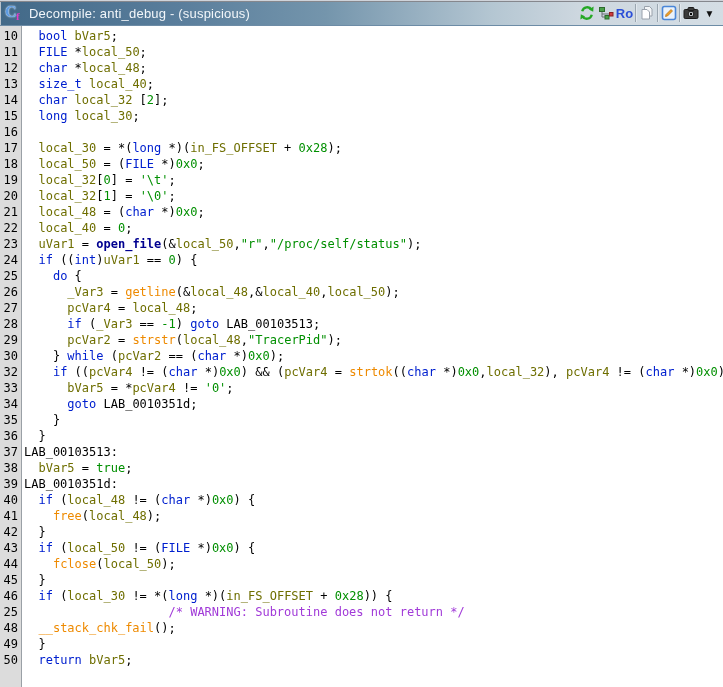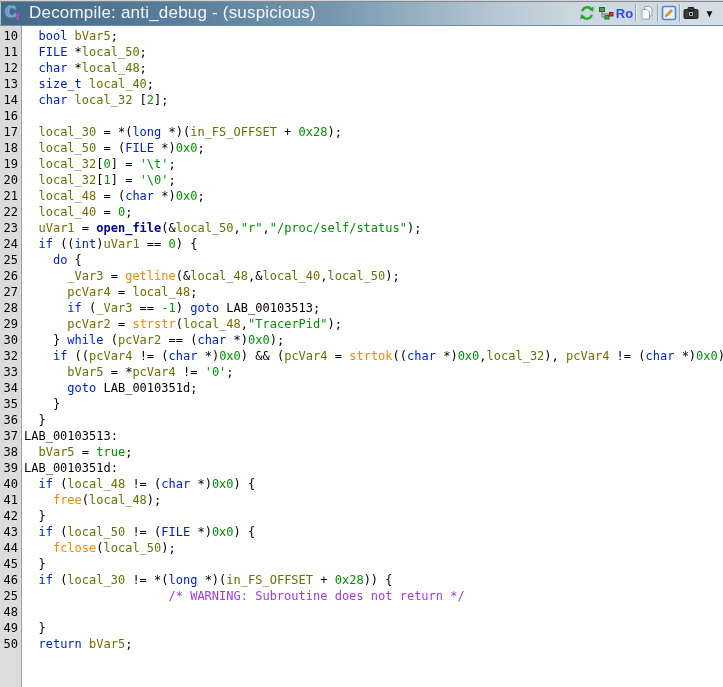--- a/index.html
+++ b/index.html
@@ -18,21 +18,21 @@
   }
   .decomp-icon{position:relative;width:20px;height:20px;margin-right:5px;flex:0 0 auto;}
   .decomp-icon .c{
     position:absolute;left:1px;top:0px;font-size:16px;font-weight:bold;color:#5d9be2;
     text-shadow:0 0 1px #e8f2ff,0 0 2px #cfe4ff;font-family:"Liberation Serif",serif;
   }
   .decomp-icon .f{
     position:absolute;left:12px;top:7px;font-size:11px;font-weight:bold;color:#e03cc8;
     font-family:"Liberation Serif",serif;
   }
-  .title-text{color:#f2f6fa;font-size:17px;letter-spacing:.2px;white-space:nowrap;}
+  .title-text{color:#f2f6fa;font-size:13px;letter-spacing:.2px;white-space:nowrap;}
   .tb-right{margin-left:auto;display:flex;align-items:center;gap:2px;}
   .tb-btn{width:17px;height:17px;display:flex;align-items:center;justify-content:center;flex:0 0 auto;}
   .tb-sep{width:1px;height:18px;background:#9aa6b0;box-shadow:1px 0 0 #e2e8ee;flex:0 0 auto;}
   .ro{font-size:13px;font-weight:bold;color:#2b4fd8;line-height:17px;}
   .dd{font-size:10px;color:#111111;line-height:17px;}
   
   .code-area{
     height:661px;box-sizing:border-box;padding-top:2px;overflow:hidden;
     font-family:"DejaVu Sans Mono", monospace;font-size:12px;line-height:16px;
     background:linear-gradient(to right,#dcdcdc 0px,#dcdcdc 21px,#9aa0a6 21px,#9aa0a6 22px,#ffffff 22px);
@@ -112,20 +112,21 @@
       </span>
     </span>
   </div>
 
   <div class="code-area" id="code-lines">
       <div class="row"><span class="ln">10</span><span class="code"><span class="pln">  </span><span class="kw">bool</span><span class="pln"> </span><span class="var">bVar5</span><span class="pln">;</span></span></div>
       <div class="row"><span class="ln">11</span><span class="code"><span class="pln">  </span><span class="kw">FILE</span><span class="pln"> *</span><span class="var">local_50</span><span class="pln">;</span></span></div>
       <div class="row"><span class="ln">12</span><span class="code"><span class="pln">  </span><span class="kw">char</span><span class="pln"> *</span><span class="var">local_48</span><span class="pln">;</span></span></div>
       <div class="row"><span class="ln">13</span><span class="code"><span class="pln">  </span><span class="kw">size_t</span><span class="pln"> </span><span class="var">local_40</span><span class="pln">;</span></span></div>
       <div class="row"><span class="ln">14</span><span class="code"><span class="pln">  </span><span class="kw">char</span><span class="pln"> </span><span class="var">local_32</span><span class="pln"> [</span><span class="cst">2</span><span class="pln">];</span></span></div>
+      <div class="row"><span class="ln">15</span><span class="code"><span class="pln">  </span><span class="kw">long</span><span class="pln"> </span><span class="var">local_30</span><span class="pln">;</span></span></div>
       <div class="row"><span class="ln">16</span><span class="code"></span></div>
       <div class="row"><span class="ln">17</span><span class="code"><span class="pln">  </span><span class="var">local_30</span><span class="pln"> = *(</span><span class="kw">long</span><span class="pln"> *)(</span><span class="var">in_FS_OFFSET</span><span class="pln"> + </span><span class="cst">0x28</span><span class="pln">);</span></span></div>
       <div class="row"><span class="ln">18</span><span class="code"><span class="pln">  </span><span class="var">local_50</span><span class="pln"> = (</span><span class="kw">FILE</span><span class="pln"> *)</span><span class="cst">0x0</span><span class="pln">;</span></span></div>
       <div class="row"><span class="ln">19</span><span class="code"><span class="pln">  </span><span class="var">local_32</span><span class="pln">[</span><span class="cst">0</span><span class="pln">] = </span><span class="cst">'\t'</span><span class="pln">;</span></span></div>
       <div class="row"><span class="ln">20</span><span class="code"><span class="pln">  </span><span class="var">local_32</span><span class="pln">[</span><span class="cst">1</span><span class="pln">] = </span><span class="cst">'\0'</span><span class="pln">;</span></span></div>
       <div class="row"><span class="ln">21</span><span class="code"><span class="pln">  </span><span class="var">local_48</span><span class="pln"> = (</span><span class="kw">char</span><span class="pln"> *)</span><span class="cst">0x0</span><span class="pln">;</span></span></div>
       <div class="row"><span class="ln">22</span><span class="code"><span class="pln">  </span><span class="var">local_40</span><span class="pln"> = </span><span class="cst">0</span><span class="pln">;</span></span></div>
       <div class="row"><span class="ln">23</span><span class="code"><span class="pln">  </span><span class="var">uVar1</span><span class="pln"> = </span><span class="fn">open_file</span><span class="pln">(&amp;</span><span class="var">local_50</span><span class="pln">,</span><span class="cst">"r"</span><span class="pln">,</span><span class="cst">"/proc/self/status"</span><span class="pln">);</span></span></div>
       <div class="row"><span class="ln">24</span><span class="code"><span class="pln">  </span><span class="kw">if</span><span class="pln"> ((</span><span class="kw">int</span><span class="pln">)</span><span class="var">uVar1</span><span class="pln"> == </span><span class="cst">0</span><span class="pln">) {</span></span></div>
       <div class="row"><span class="ln">25</span><span class="code"><span class="pln">    </span><span class="kw">do</span><span class="pln"> {</span></span></div>
@@ -143,18 +144,18 @@
       <div class="row"><span class="ln">38</span><span class="code"><span class="pln">  </span><span class="var">bVar5</span><span class="pln"> = </span><span class="cst">true</span><span class="pln">;</span></span></div>
       <div class="row"><span class="ln">39</span><span class="code"><span class="lbl">LAB_0010351d</span><span class="pln">:</span></span></div>
       <div class="row"><span class="ln">40</span><span class="code"><span class="pln">  </span><span class="kw">if</span><span class="pln"> (</span><span class="var">local_48</span><span class="pln"> != (</span><span class="kw">char</span><span class="pln"> *)</span><span class="cst">0x0</span><span class="pln">) {</span></span></div>
       <div class="row"><span class="ln">41</span><span class="code"><span class="pln">    </span><span class="ext">free</span><span class="pln">(</span><span class="var">local_48</span><span class="pln">);</span></span></div>
       <div class="row"><span class="ln">42</span><span class="code"><span class="pln">  }</span></span></div>
       <div class="row"><span class="ln">43</span><span class="code"><span class="pln">  </span><span class="kw">if</span><span class="pln"> (</span><span class="var">local_50</span><span class="pln"> != (</span><span class="kw">FILE</span><span class="pln"> *)</span><span class="cst">0x0</span><span class="pln">) {</span></span></div>
       <div class="row"><span class="ln">44</span><span class="code"><span class="pln">    </span><span class="ext">fclose</span><span class="pln">(</span><span class="var">local_50</span><span class="pln">);</span></span></div>
       <div class="row"><span class="ln">45</span><span class="code"><span class="pln">  }</span></span></div>
       <div class="row"><span class="ln">46</span><span class="code"><span class="pln">  </span><span class="kw">if</span><span class="pln"> (</span><span class="var">local_30</span><span class="pln"> != *(</span><span class="kw">long</span><span class="pln"> *)(</span><span class="var">in_FS_OFFSET</span><span class="pln"> + </span><span class="cst">0x28</span><span class="pln">)) {</span></span></div>
       <div class="row"><span class="ln">25</span><span class="code"><span class="com">                    /* WARNING: Subroutine does not return */</span></span></div>
-      <div class="row"><span class="ln">48</span></div>
+      <div class="row"><span class="ln">48</span><span class="code"><span class="pln">  </span><span class="ext">__stack_chk_fail</span><span class="pln">();</span></span></div>
       <div class="row"><span class="ln">49</span><span class="code"><span class="pln">  }</span></span></div>
       <div class="row"><span class="ln">50</span><span class="code"><span class="pln">  </span><span class="kw">return</span><span class="pln"> </span><span class="var">bVar5</span><span class="pln">;</span></span></div>
     </div>
 
 </div>
 
 </body></html>

